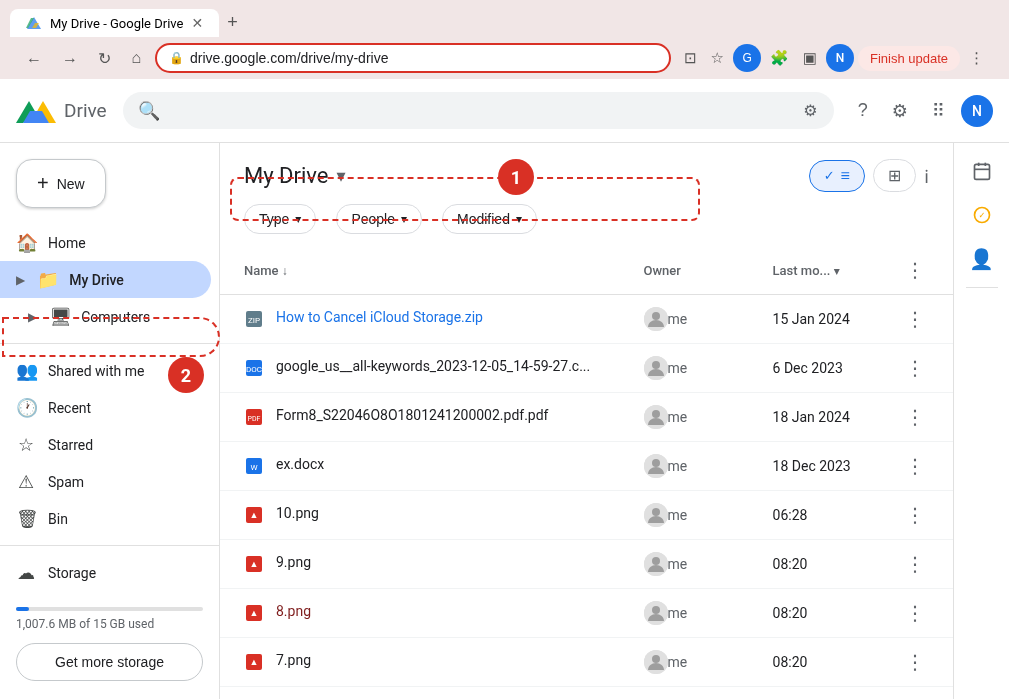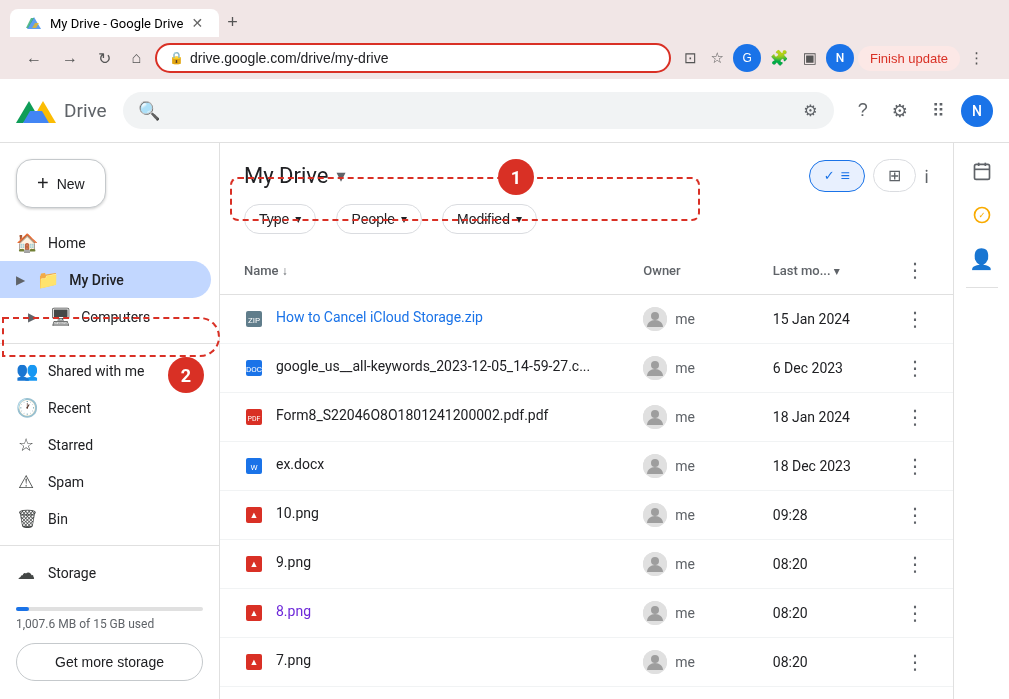--- a/index.html
+++ b/index.html
@@ -60,21 +60,21 @@
 
     .filter-bar { display: flex; gap: 20px; padding: 4px 24px 12px; align-items: flex-end; }
     .filter-btn { display: flex; align-items: center; gap: 4px; border: 1px solid #dadce0; border-radius: 20px; padding: 6px 14px; background: #fff; cursor: pointer; font-size: 14px; color: #202124; }
 
     .files-table { width: 100%; border-collapse: collapse; }
     .files-table th { padding: 8px 24px; text-align: left; color: #5f6368; font-size: 13px; font-weight: 500; border-bottom: 1px solid #e0e0e0; }
     .files-table th.sortable { cursor: pointer; }
     .files-table td { padding: 8px 24px; font-size: 14px; color: #202124; border-bottom: 1px solid #f1f3f4; }
     .file-name-cell { display: flex; align-items: flex-start; gap: 12px; }
     .file-icon { width: 20px; height: 20px; flex-shrink: 0; display: flex; align-items: center; justify-content: center; font-size: 16px; }
-    .owner-cell { display: flex; align-items: center; gap: 8px; color: #5f6368; }
+    .owner-cell { display: flex; align-items: center; color: #5f6368; }
     .owner-avatar { width: 24px; height: 24px; background: #e0e0e0; border-radius: 50%; display: flex; align-items: center; justify-content: center; font-size: 14px; color: #5f6368; }
     .date-cell { color: #5f6368; }
     .more-btn { background: none; border: none; cursor: pointer; color: #5f6368; font-size: 20px; padding: 4px; border-radius: 50%; }
 
     
     .right-panel { width: 56px; flex-shrink: 0; display: flex; flex-direction: column; align-items: center; padding: 8px 0; gap: 4px; border-left: 1px solid #e0e0e0; background: #fff; }
     .right-panel-btn { width: 40px; height: 40px; display: flex; align-items: center; justify-content: center; border-radius: 50%; cursor: pointer; color: #5f6368; font-size: 20px; border: none; background: none; }
     .right-panel-divider { width: 32px; height: 1px; background: #e0e0e0; margin: 4px 0; }
 
     
@@ -414,21 +414,21 @@
         <span class="owner-avatar">
           <svg width="24" height="24" viewBox="0 0 24 24">
                       <circle cx="12" cy="12" r="12" fill="#e0e0e0"></circle>
                       <circle cx="12" cy="9" r="4" fill="#9e9e9e"></circle>
                       <path d="M4 20c0-4 3.6-7 8-7s8 3 8 7" fill="#9e9e9e"></path>
                     </svg>
         </span>
         <span>me</span>
       </div>
     </td>
-    <td class="col-modified date-cell">09:28</td>
+    <td class="col-modified date-cell">06:28</td>
     <td class="col-actions" style="text-align:right;">
       <button class="more-btn">⋮</button>
     </td>
   </tr>
             <tr>
     <td class="col-name">
       <div class="file-name-cell">
         <span class="file-icon">
                     <svg width="20" height="20" viewBox="0 0 20 20">
                       <rect x="2" y="2" width="16" height="16" rx="2" fill="#d93025"></rect>
@@ -457,21 +457,21 @@
   </tr>
             <tr>
     <td class="col-name">
       <div class="file-name-cell">
         <span class="file-icon">
                     <svg width="20" height="20" viewBox="0 0 20 20">
                       <rect x="2" y="2" width="16" height="16" rx="2" fill="#d93025"></rect>
                       <text x="10" y="13" text-anchor="middle" font-size="9" fill="white">▲</text>
                     </svg>
                   </span>
-        <span style="cursor:pointer;color:#6d28d9">8.png</span>
+        <span style="cursor:pointer;color:#7f1d1d">8.png</span>
       </div>
     </td>
     <td class="col-owner">
       <div class="owner-cell">
         <span class="owner-avatar">
           <svg width="24" height="24" viewBox="0 0 24 24">
                       <circle cx="12" cy="12" r="12" fill="#e0e0e0"></circle>
                       <circle cx="12" cy="9" r="4" fill="#9e9e9e"></circle>
                       <path d="M4 20c0-4 3.6-7 8-7s8 3 8 7" fill="#9e9e9e"></path>
                     </svg>

